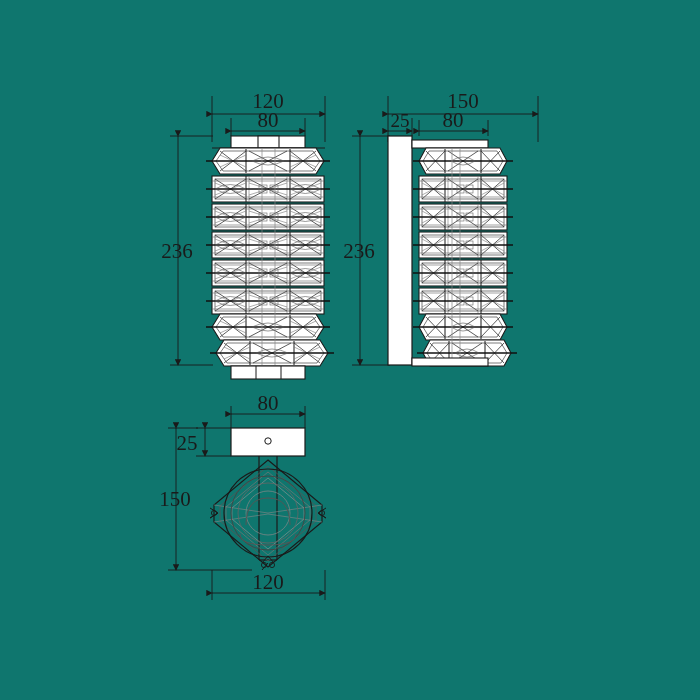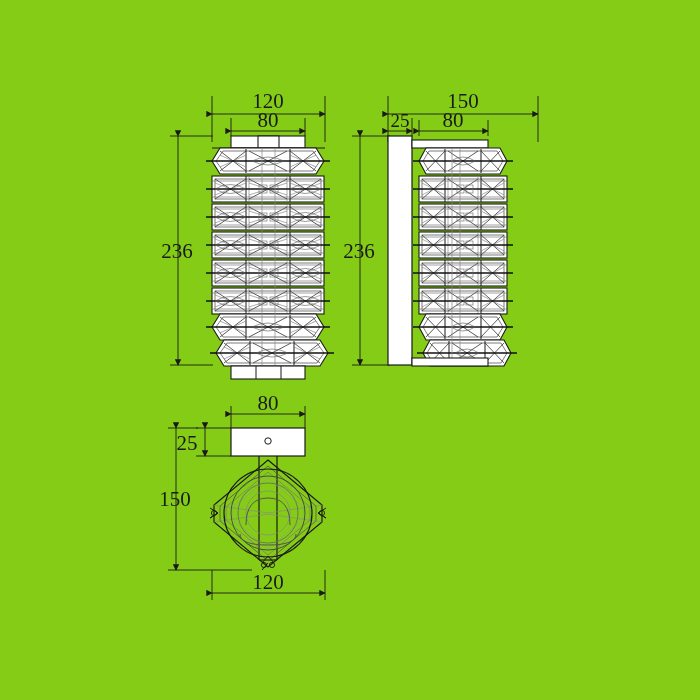--- a/index.html
+++ b/index.html
@@ -4,21 +4,21 @@
 <style>
   html, body {
     margin: 0;
     padding: 0;
     background: #ffffff;
   }
   #page {
     position: relative;
     width: 700px;
     height: 700px;
-    background: #84cc16;
+    background: #0f766e;
     overflow: hidden;
     font-family: "Liberation Serif", serif;
   }
   #drawing {
     position: absolute;
     left: 0;
     top: 0;
     width: 700px;
     height: 700px;
   }

